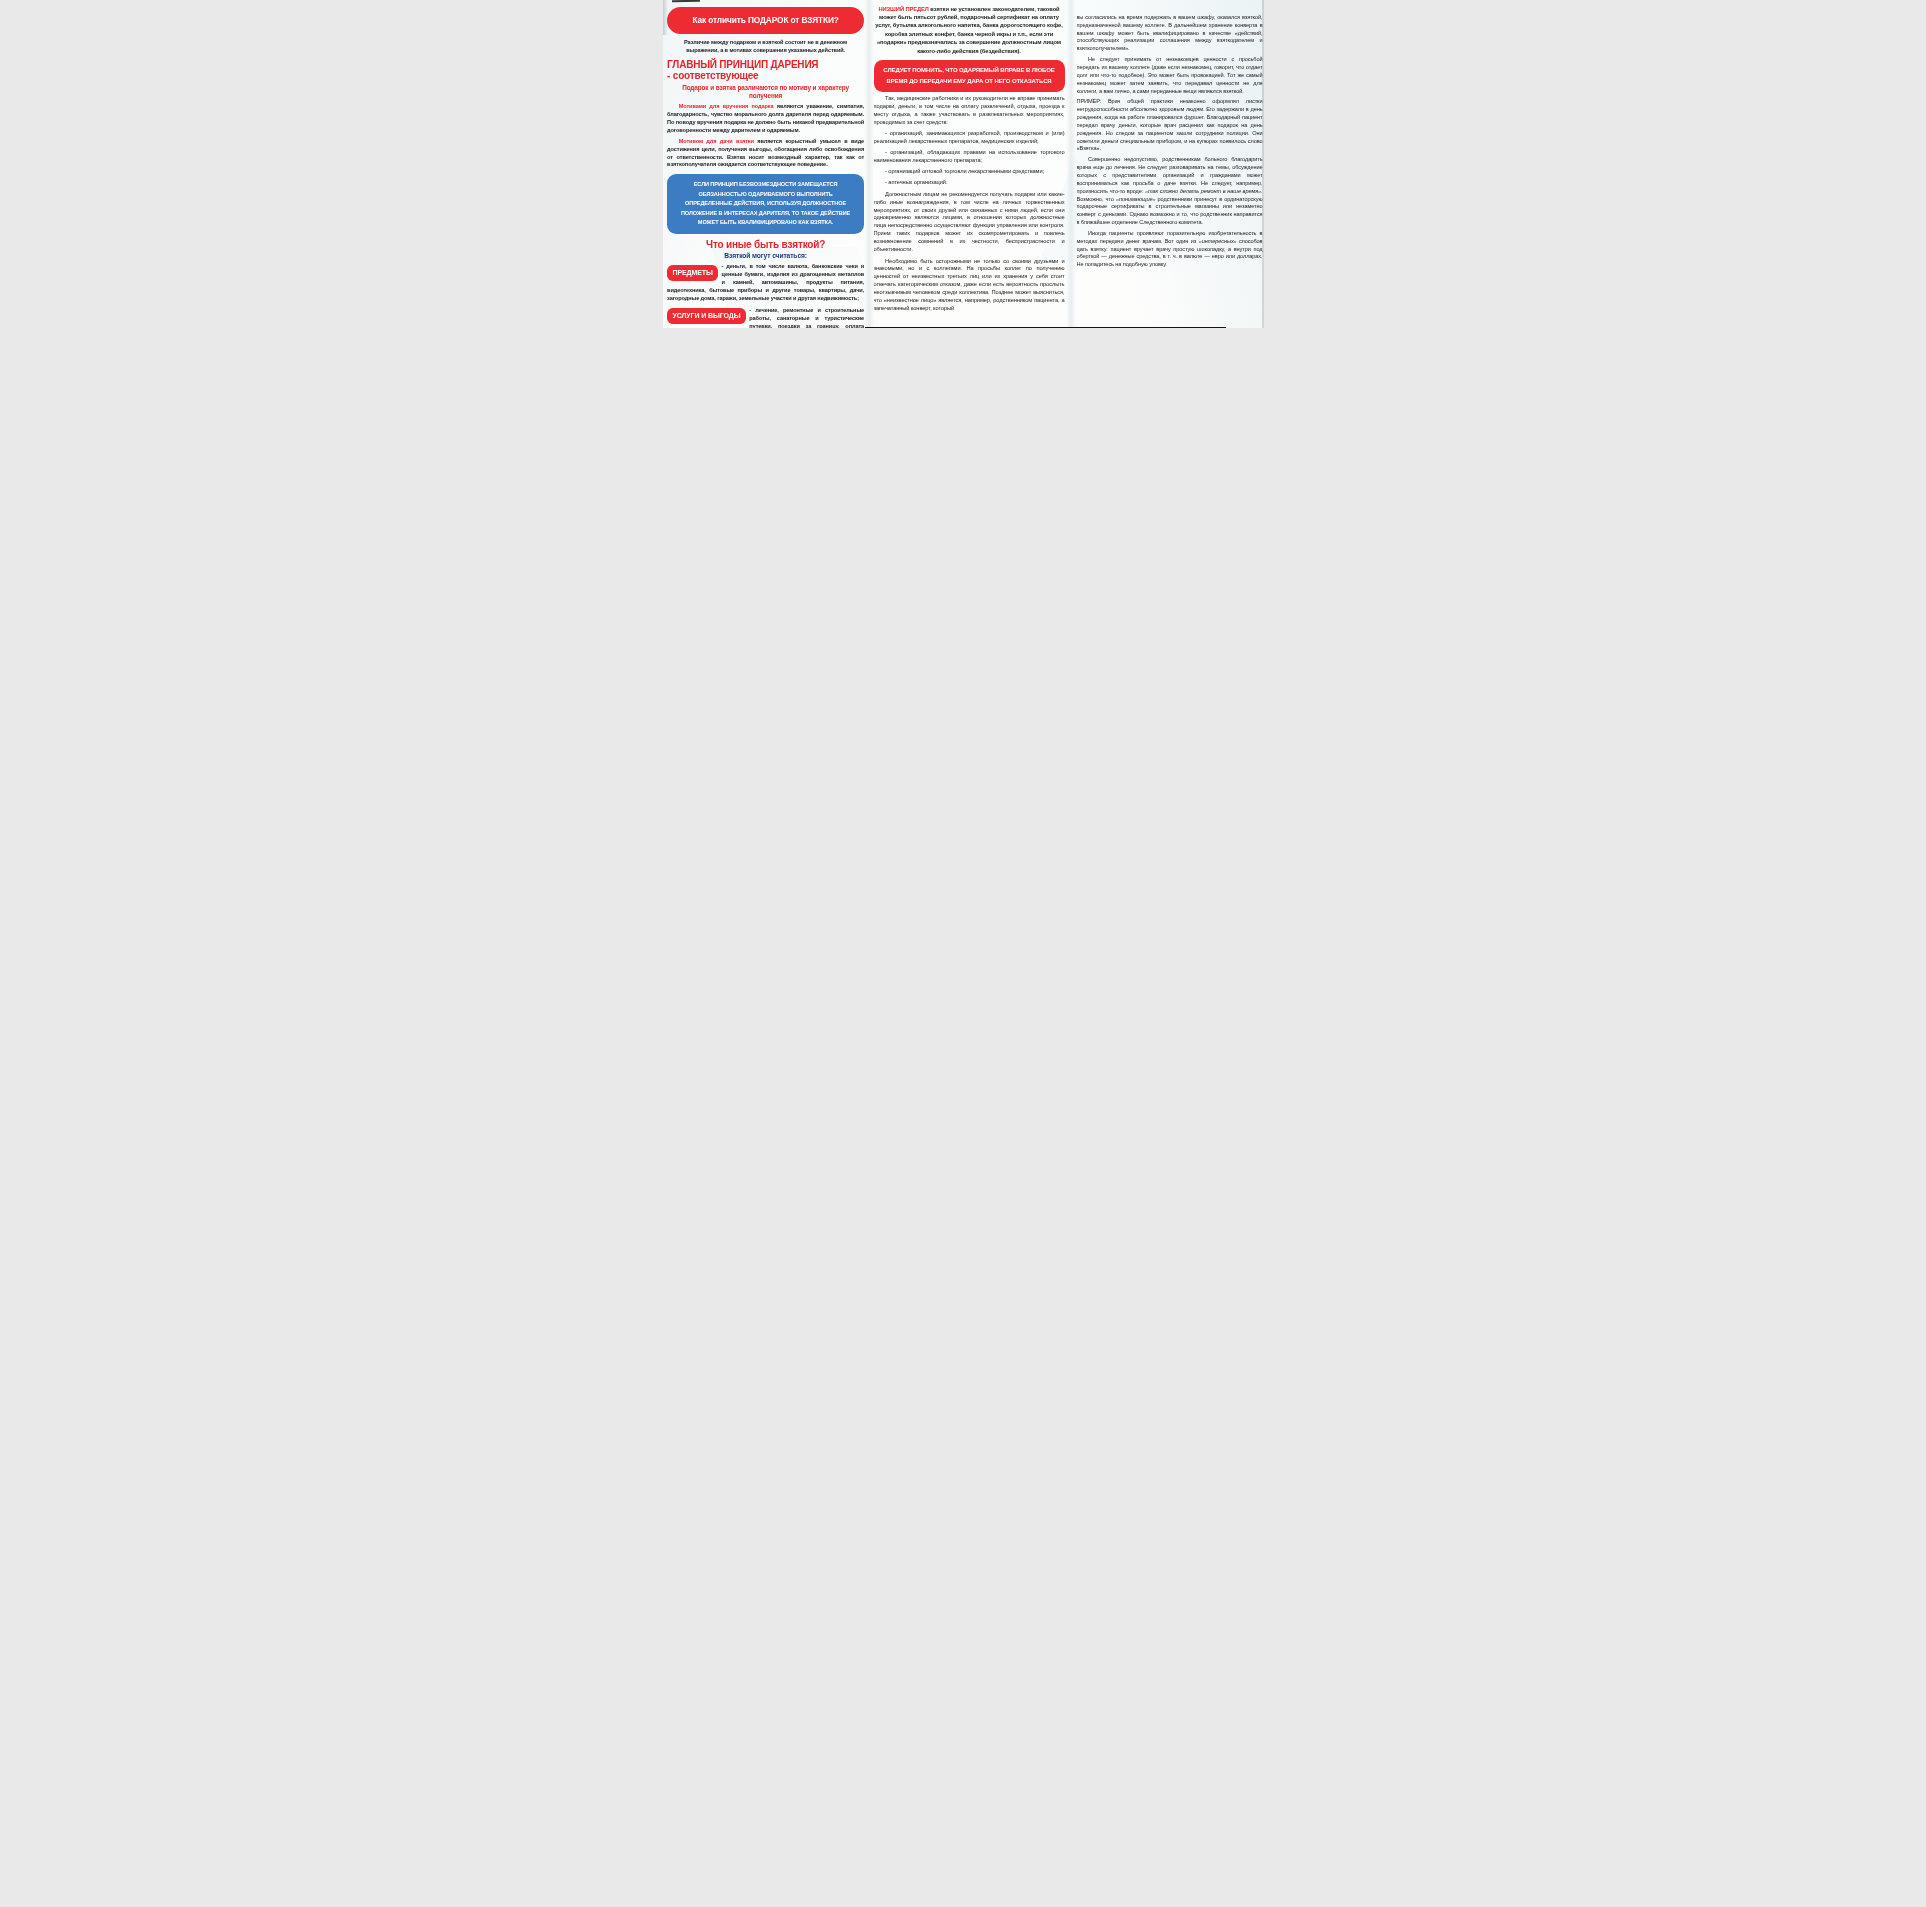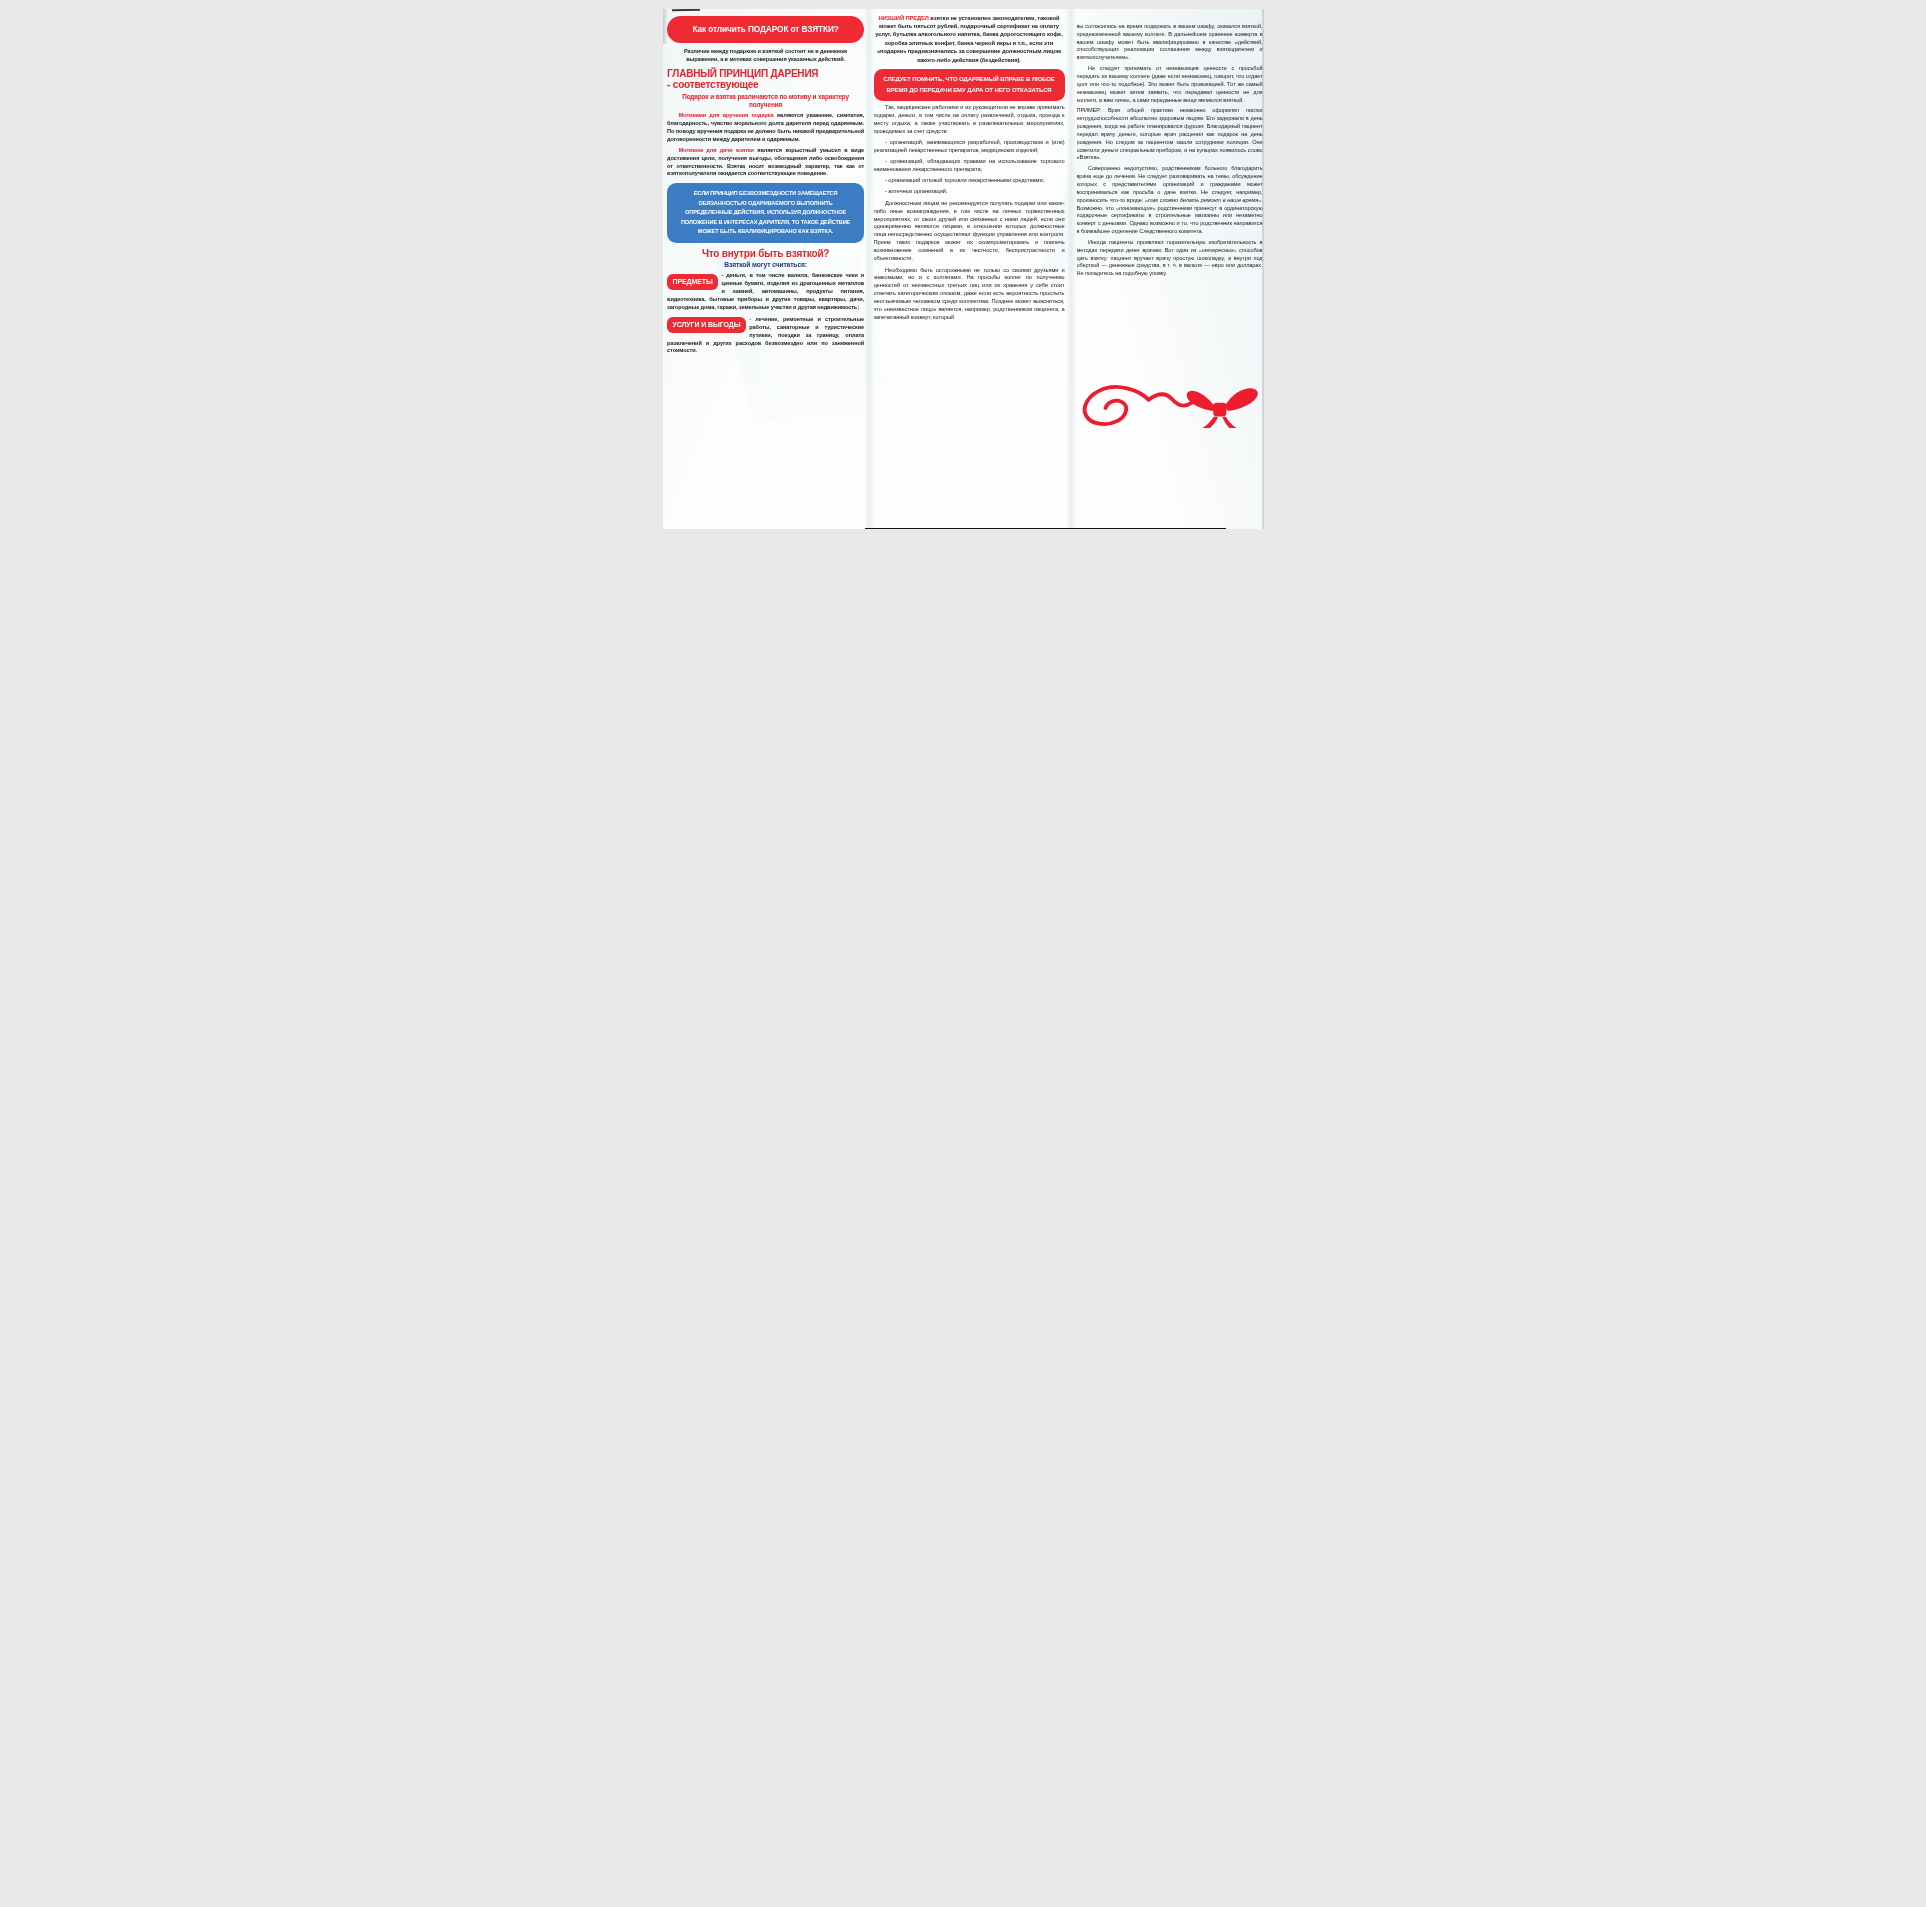--- a/index.html
+++ b/index.html
@@ -1,19 +1,19 @@
 <!DOCTYPE html>
 <html style="--red: #e8222b; --pillred: #ee2b33; --blue: #3c7cc2; --navy: #1e3c78; --body: #1d1b1c; --ribred: #ed1c2e;font-size:6.2px"><head>
 <meta charset="utf-8">
 <style>
   html,body{margin:0;padding:0;background:#e9e9e9;}
   .page{
     position:relative;
-    width:601px;height:520px;
-    margin:9px auto;
+    width:601px;height:328px;
+    margin:0 auto;
     background:
       linear-gradient(112deg, rgba(196,216,224,0.20) 0%, rgba(255,255,255,0) 28%),
       linear-gradient(256deg, rgba(186,212,222,0.25) 0%, rgba(255,255,255,0) 30%),
       linear-gradient(180deg, #fbfdfd 0%, #fdfdfc 100%);
     overflow:hidden;
     font-family:"Liberation Sans","DejaVu Sans",sans-serif;
     color:var(--body,#1d1b1c);
     letter-spacing:-0.1px;
   }
   .fold{position:absolute;top:0;bottom:0;width:10px;pointer-events:none;
@@ -97,21 +97,21 @@
     <div class="pill-header">Как отличить ПОДАРОК от ВЗЯТКИ?</div>
     <p class="intro">Различие между подарком и взяткой состоит не в денежном выражении, а в мотивах совершения указанных действий.</p>
     <div class="h-main">
       <div>ГЛАВНЫЙ ПРИНЦИП ДАРЕНИЯ</div>
       <div>- соответствующее</div>
     </div>
     <div class="h-sub">Подарок и взятка различаются по мотиву и характеру получения</div>
     <p class="para b"><span class="lead-red">Мотивами для вручения подарка</span><span> являются уважение, симпатия, благодарность, чувство морального долга дарителя перед одаряемым. По поводу вручения подарка не должно быть никакой предварительной договоренности между дарителем и одаряемым.</span></p>
     <p class="para b"><span class="lead-red">Мотивом для дачи взятки</span><span> является корыстный умысел в виде достижения цели, получения выгоды, обогащения либо освобождения от ответственности. Взятка носит возмездный характер, так как от взяткополучателя ожидается соответствующее поведение.</span></p>
     <div class="blue-box">ЕСЛИ ПРИНЦИП БЕЗВОЗМЕЗДНОСТИ ЗАМЕЩАЕТСЯ ОБЯЗАННОСТЬЮ ОДАРИВАЕМОГО ВЫПОЛНИТЬ ОПРЕДЕЛЕННЫЕ ДЕЙСТВИЯ, ИСПОЛЬЗУЯ ДОЛЖНОСТНОЕ ПОЛОЖЕНИЕ В ИНТЕРЕСАХ ДАРИТЕЛЯ, ТО ТАКОЕ ДЕЙСТВИЕ МОЖЕТ БЫТЬ КВАЛИФИЦИРОВАНО КАК ВЗЯТКА.</div>
-    <div class="h-what">Что внутри быть взяткой?</div>
+    <div class="h-what">Что иные быть взяткой?</div>
     <div class="h-navy">Взяткой могут считаться:</div>
     <p class="para b items"><span class="tag-pill">ПРЕДМЕТЫ</span><span>- деньги, в том числе валюта, банковские чеки и ценные бумаги, изделия из драгоценных металлов и камней, автомашины, продукты питания, видеотехника, бытовые приборы и другие товары, квартиры, дачи, загородные дома, гаражи, земельные участки и другая недвижимость;</span></p>
     <p class="para b items"><span class="tag-pill">УСЛУГИ И ВЫГОДЫ</span><span>- лечение, ремонтные и строительные работы, санаторные и туристические путевки, поездки за границу, оплата развлечений и других расходов безвозмездно или по заниженной стоимости.</span></p>
   </div>
 
   <div class="col col-mid">
     <p class="mid-intro"><span class="lead-red">НИЗШИЙ ПРЕДЕЛ</span><span> взятки не установлен законодателем, таковой может быть пятьсот рублей, подарочный сертификат на оплату услуг, бутылка алкогольного напитка, банка дорогостоящего кофе, коробка элитных конфет, банка черной икры и т.п., если эти «подарки» предназначались за совершение должностным лицом какого-либо действия (бездействия).</span></p>
     <div class="red-box">СЛЕДУЕТ ПОМНИТЬ, ЧТО ОДАРЯЕМЫЙ ВПРАВЕ В ЛЮБОЕ ВРЕМЯ ДО ПЕРЕДАЧИ ЕМУ ДАРА ОТ НЕГО ОТКАЗАТЬСЯ</div>
     <p class="para">Так, медицинские работники и их руководители не вправе принимать подарки, деньги, в том числе на оплату развлечений, отдыха, проезда к месту отдыха, а также участвовать в развлекательных мероприятиях, проводимых за счет средств:</p>
     <p class="para">- организаций, занимающихся разработкой, производством и (или) реализацией лекарственных препаратов, медицинских изделий;</p>

